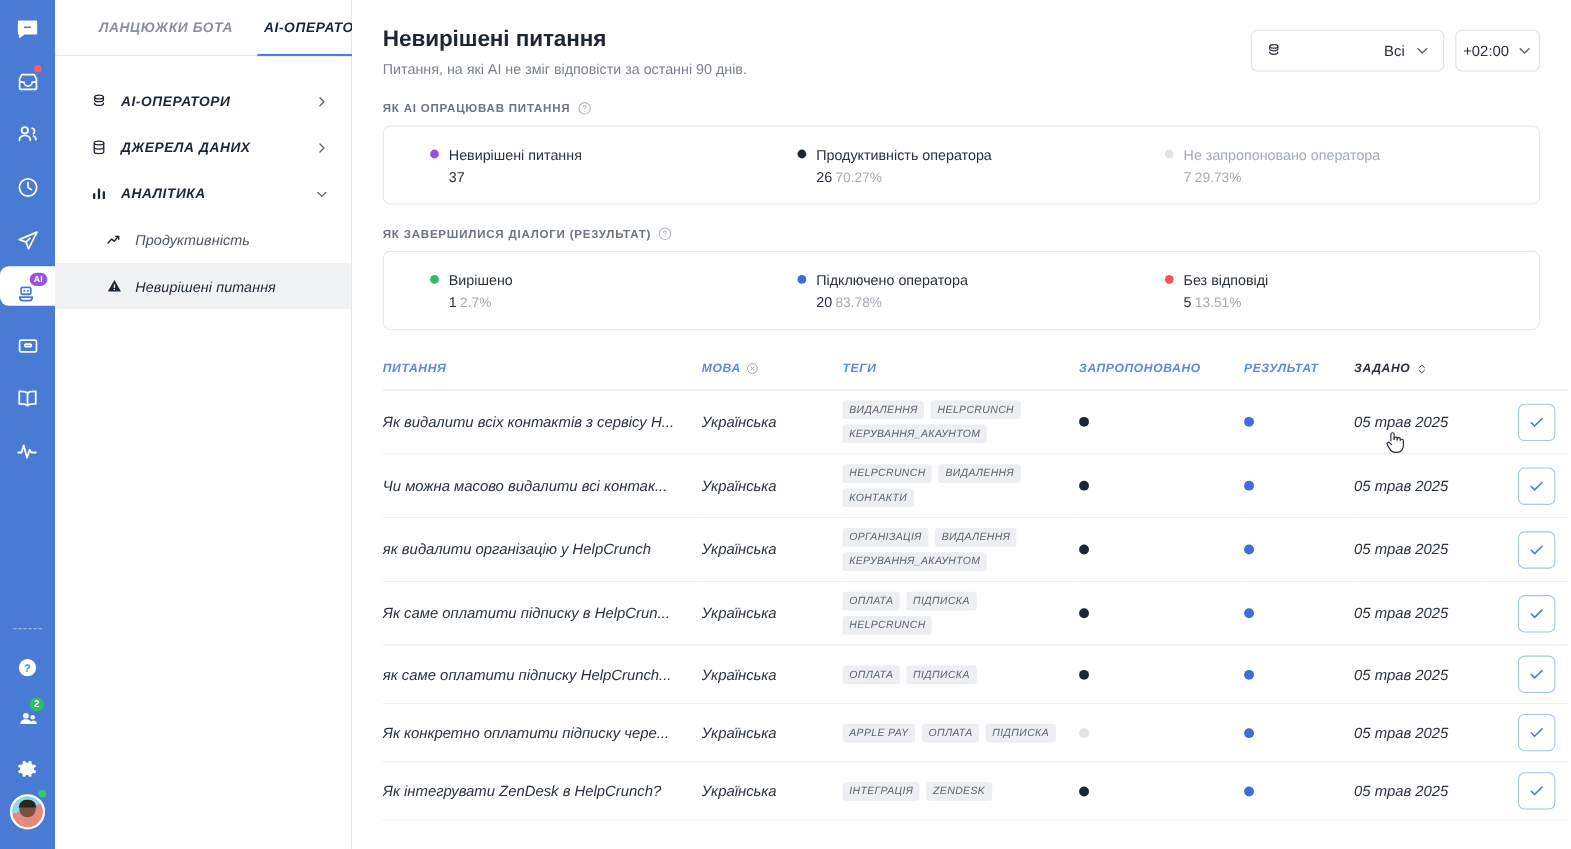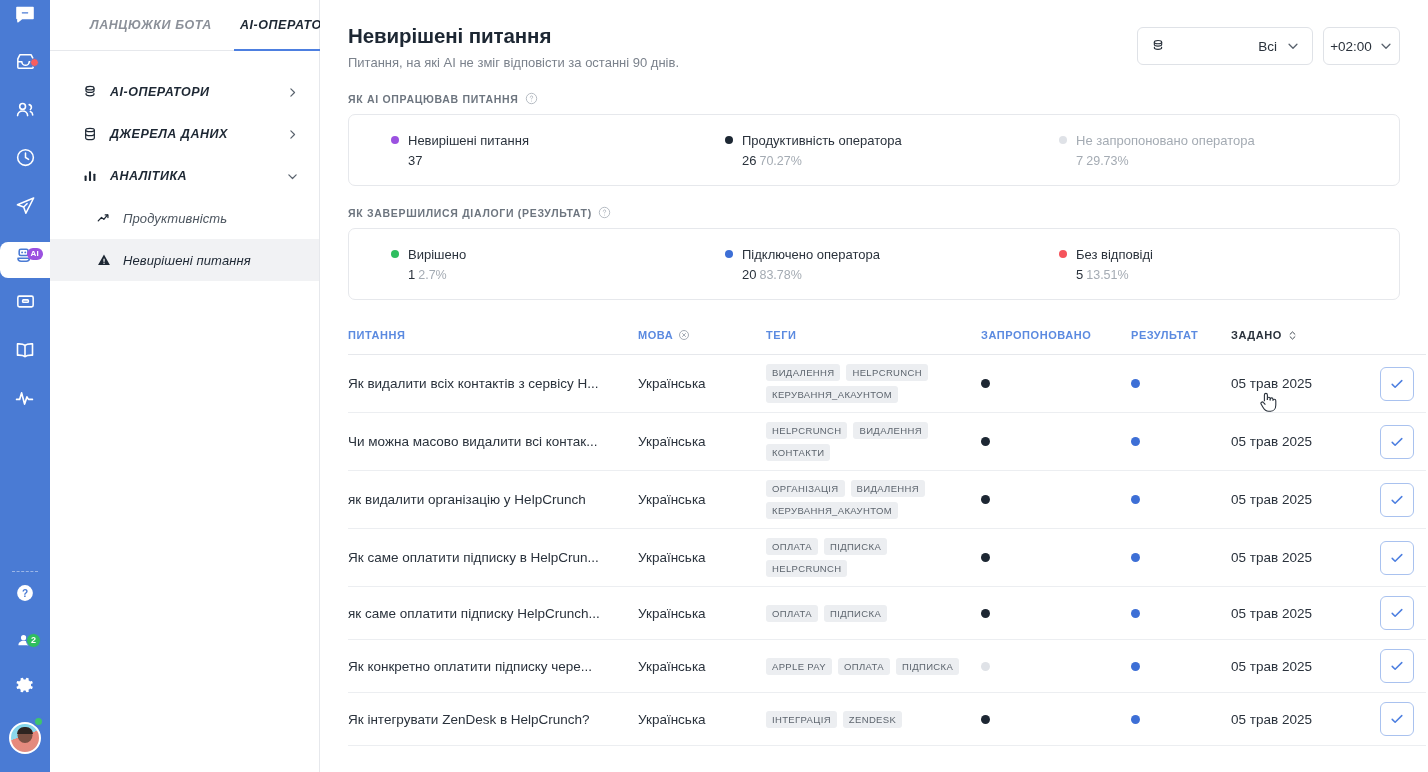--- a/index.html
+++ b/index.html
@@ -14,21 +14,21 @@
 
   
   .rail {
     width: 50px; height: 772px;
     background: #4a7bd4;
     display: flex; flex-direction: column; align-items: center;
     flex: 0 0 50px; position: relative;
   }
   .rail-icon {
     width: 50px; height: 36px;
-    display: flex; align-items: flex-start; justify-content: center;
+    display: flex; align-items: flex-end; justify-content: center;
     position: relative; color: #ffffff;
   }
   .rail-icon svg { display: block; }
   .rail-icon.active {
     background: #ffffff; border-radius: 8px 0 0 8px;
     width: 50px;
   }
   .rail-sp-1 { margin-top: 2px; }
   .rail-dot-red {
     position: absolute; top: 8px; right: 11px;
@@ -164,21 +164,21 @@
     padding: 0 0 0 42px;
   }
   .stat-item { width: 334px; }
   .si-top { display:flex; align-items:center; gap:9px; margin-bottom:5px; }
   .si-dot { width:8px; height:8px; border-radius:50%; flex:0 0 8px; }
   .si-name { font-size:13px; color:#2a323c; }
   .si-bottom { padding-left: 17px; font-size:13px; color:#2a323c; }
   .si-pct { color:#a4abb3; margin-left: 3px; font-size:12.5px; }
 
   
-  .tbl-wrap { padding: 29px 28px 0 28px; }
+  .tbl-wrap { padding: 29px 28px 0 28px; font-style: italic; }
   .tbl { width: 100%; border-collapse: collapse; table-layout: fixed; }
   .tbl th {
     text-align: left; font-size:11px; font-weight:bold;
     letter-spacing:.55px; color:#5b8ae0; padding: 0 0 13px 0;
     border-bottom: 1px solid #e6e8ec; white-space:nowrap;
     vertical-align: bottom;
   }
   .tbl th.dark { color:#2a323c; }
   .th-inner { display:flex; align-items:center; gap:5px; }
   .c-q { width: 290px; }

